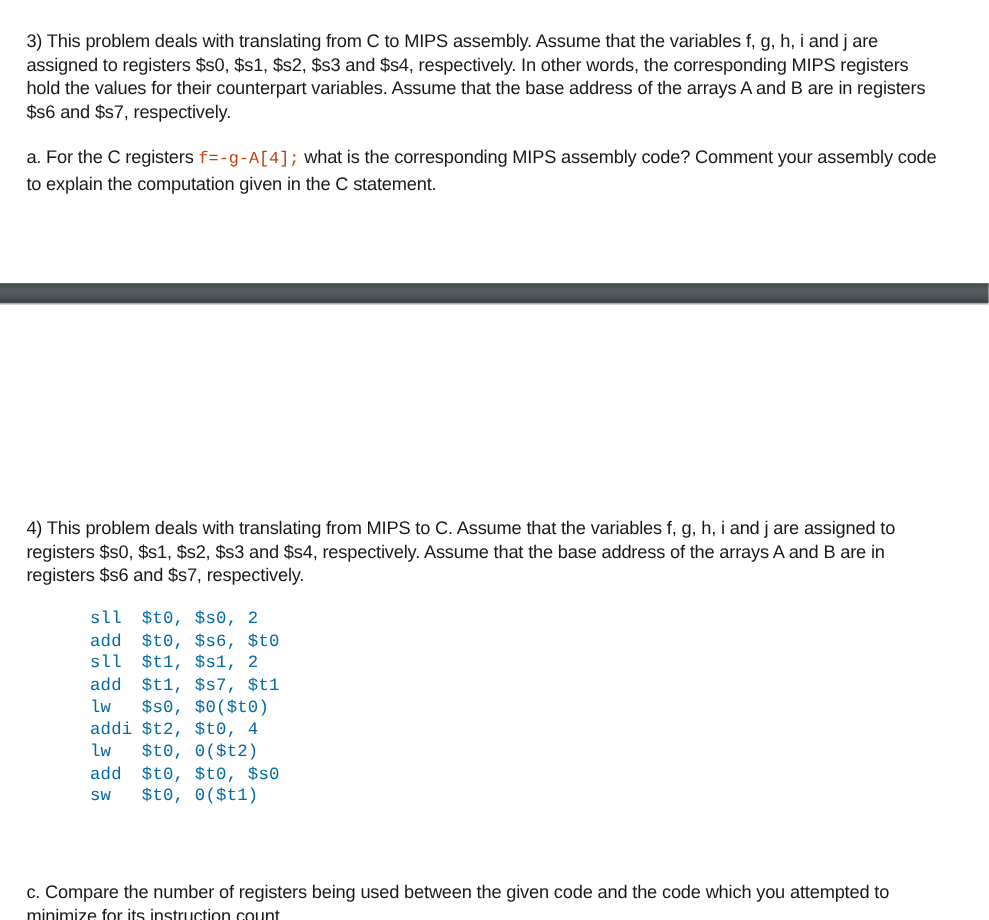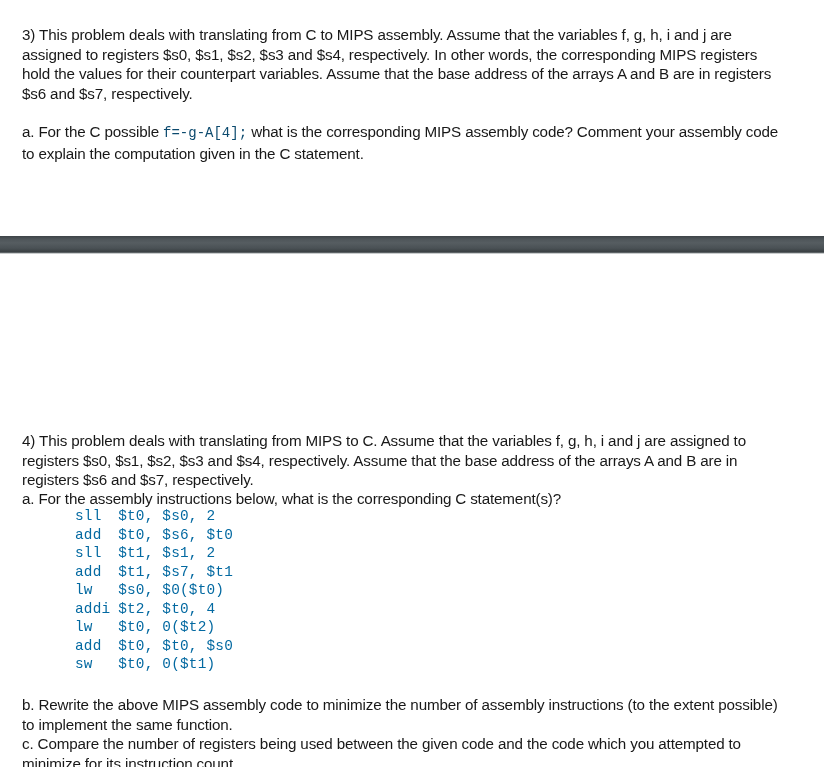--- a/index.html
+++ b/index.html
@@ -37,21 +37,21 @@
   }
 
   .prose .mono,
   .code-block {
     font-family: "Liberation Mono", "DejaVu Sans Mono", monospace;
   }
 
   .prose .mono {
     font-size: 14px;
     letter-spacing: 0;
-    color: #0c4a6e;
+    color: #c2410c;
     text-align: right;
   }
 
   
   .divider-bar {
     position: absolute;
     left: 0;
     width: 824px;
     height: 17px;
     background: linear-gradient(to bottom,
@@ -92,36 +92,34 @@
   #para-4b          { top: 680px; }
   #para-4c          { top: 719px; }
 </style>
 </head>
 <body>
 
 <div class="page">
 
   <p class="prose" id="para-intro3">3) This problem deals with translating from C to MIPS assembly.  Assume that the variables f, g, h, i and j are assigned to registers $s0, $s1, $s2, $s3 and $s4, respectively.  In other words, the corresponding MIPS registers hold the values for their counterpart variables.  Assume that the base address of the arrays A and B are in registers $s6 and $s7, respectively.</p>
 
-  <p class="prose" id="para-3a"><span>a. For the C possible </span><span class="mono">f=-g-A[4];</span><span> what is the corresponding MIPS assembly code?  Comment your assembly code to explain the computation given in the C statement.</span></p>
+  <p class="prose" id="para-3a"><span>a. For the C registers </span><span class="mono">f=-g-A[4];</span><span> what is the corresponding MIPS assembly code?  Comment your assembly code to explain the computation given in the C statement.</span></p>
 
   <div class="divider-bar" id="divider"></div>
 
 
   <p class="prose" id="para-intro4">4) This problem deals with translating from MIPS to C.  Assume that the variables f, g, h, i and j are assigned to registers $s0, $s1, $s2, $s3 and $s4, respectively.  Assume that the base address of the arrays A and B are in registers $s6 and $s7, respectively.</p>
 
-  <p class="prose" id="para-4a">a. For the assembly instructions below, what is the corresponding C statement(s)?</p>
 
   <pre class="code-block" id="asm-code"><span class="code-line"><span class="code-op">sll</span><span>$t0, $s0, 2</span></span>
 <span class="code-line"><span class="code-op">add</span><span>$t0, $s6, $t0</span></span>
 <span class="code-line"><span class="code-op">sll</span><span>$t1, $s1, 2</span></span>
 <span class="code-line"><span class="code-op">add</span><span>$t1, $s7, $t1</span></span>
 <span class="code-line"><span class="code-op">lw</span><span>$s0, $0($t0)</span></span>
 <span class="code-line"><span class="code-op">addi</span><span>$t2, $t0, 4</span></span>
 <span class="code-line"><span class="code-op">lw</span><span>$t0, 0($t2)</span></span>
 <span class="code-line"><span class="code-op">add</span><span>$t0, $t0, $s0</span></span>
 <span class="code-line"><span class="code-op">sw</span><span>$t0, 0($t1)</span></span></pre>
 
-  <p class="prose" id="para-4b">b. Rewrite the above MIPS assembly code to minimize the number of assembly instructions (to the extent possible) to implement the same function.</p>
 
   <p class="prose" id="para-4c">c. Compare the number of registers being used between the given code and the code which you attempted to minimize for its instruction count.</p>
 
 </div>
 
 </body></html>

